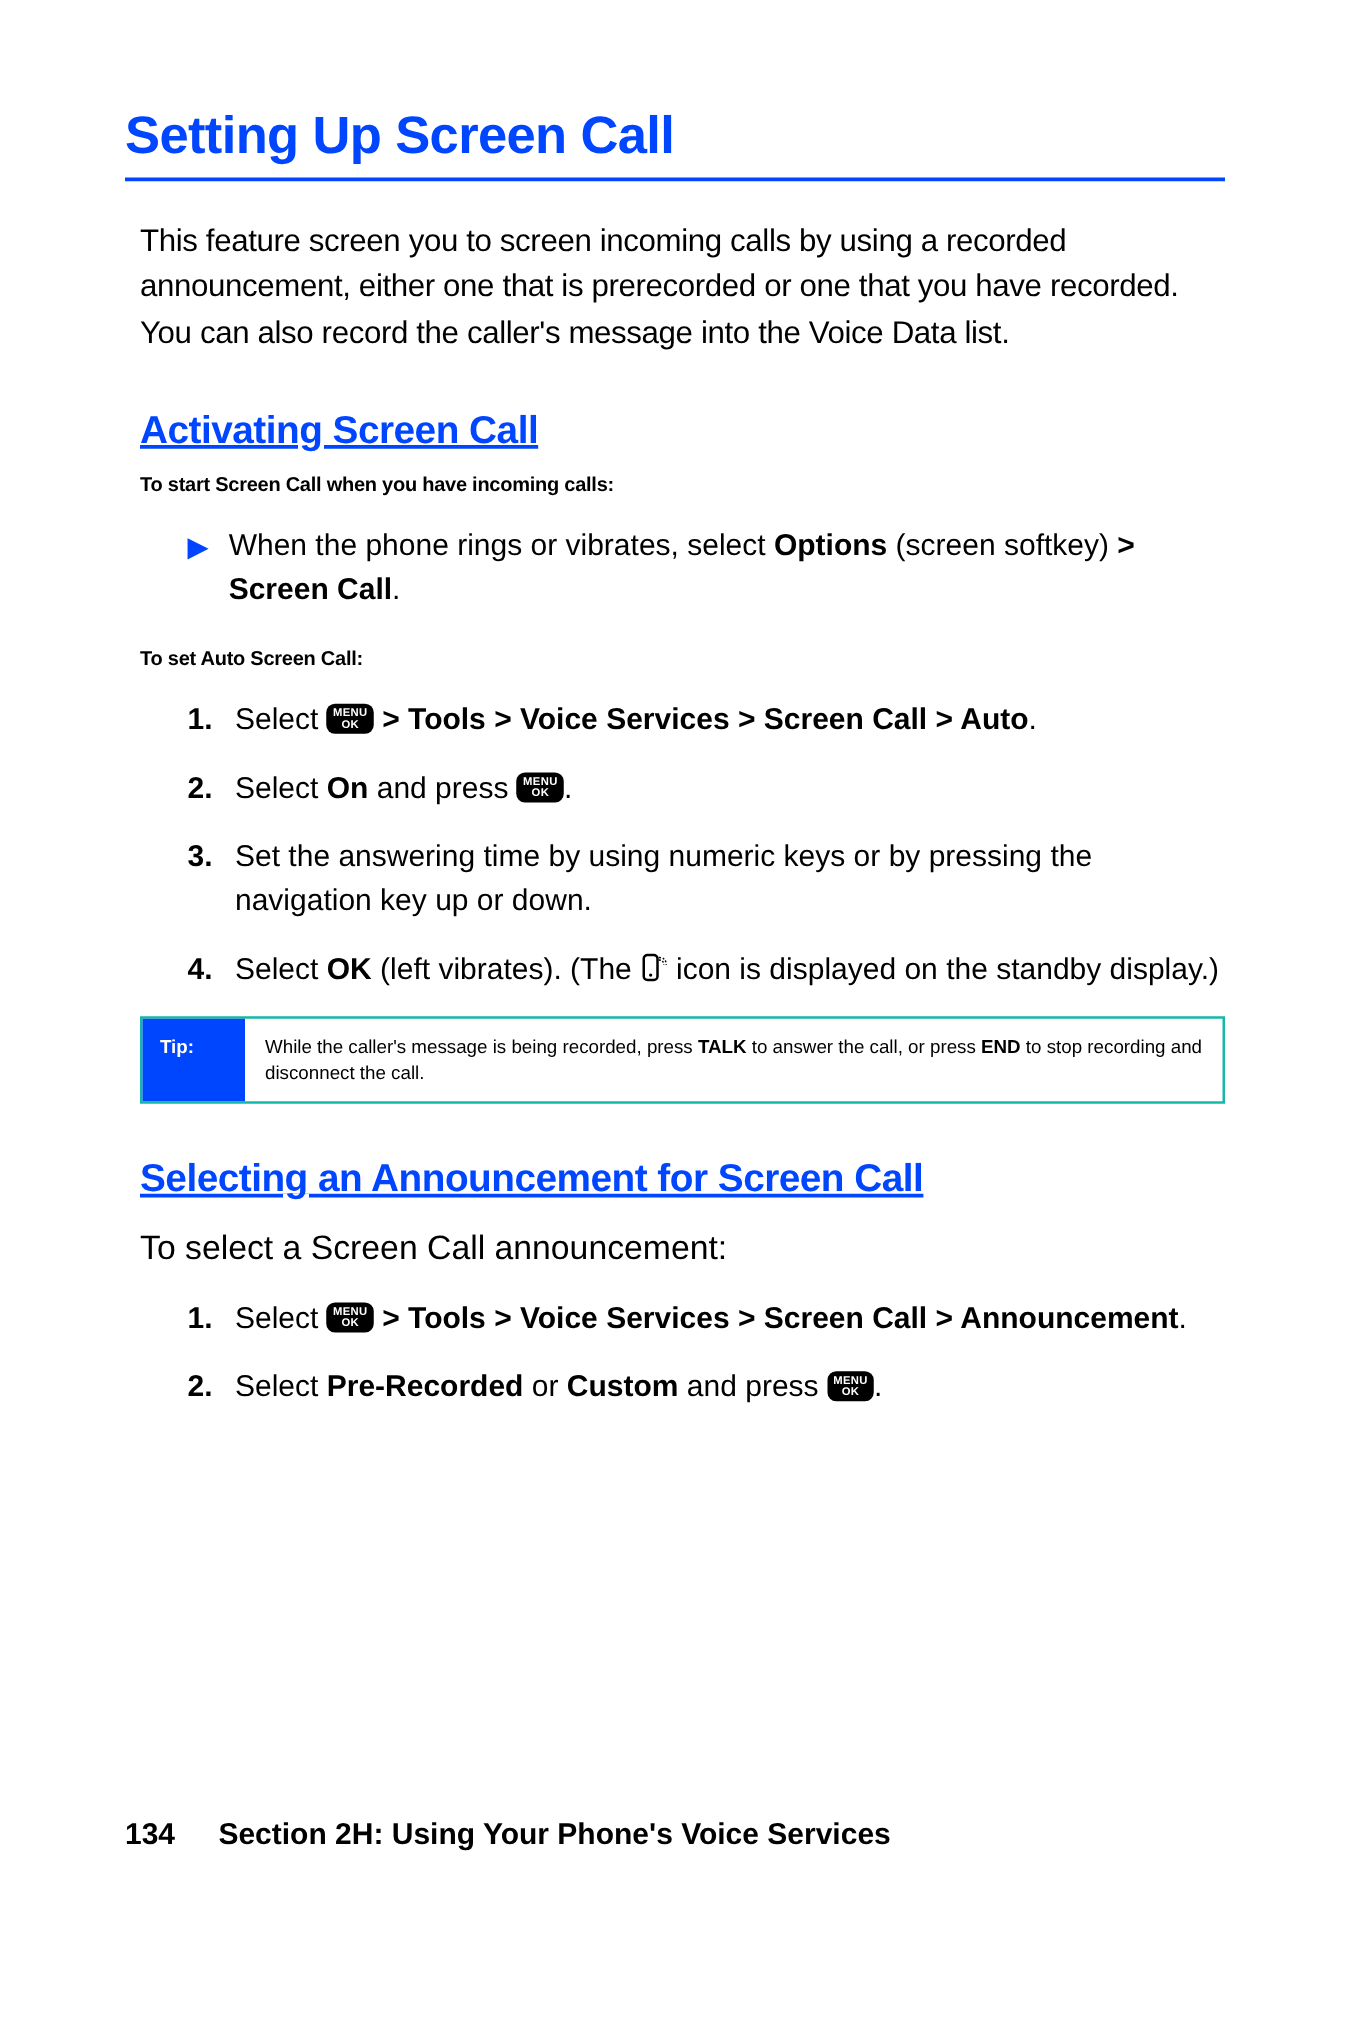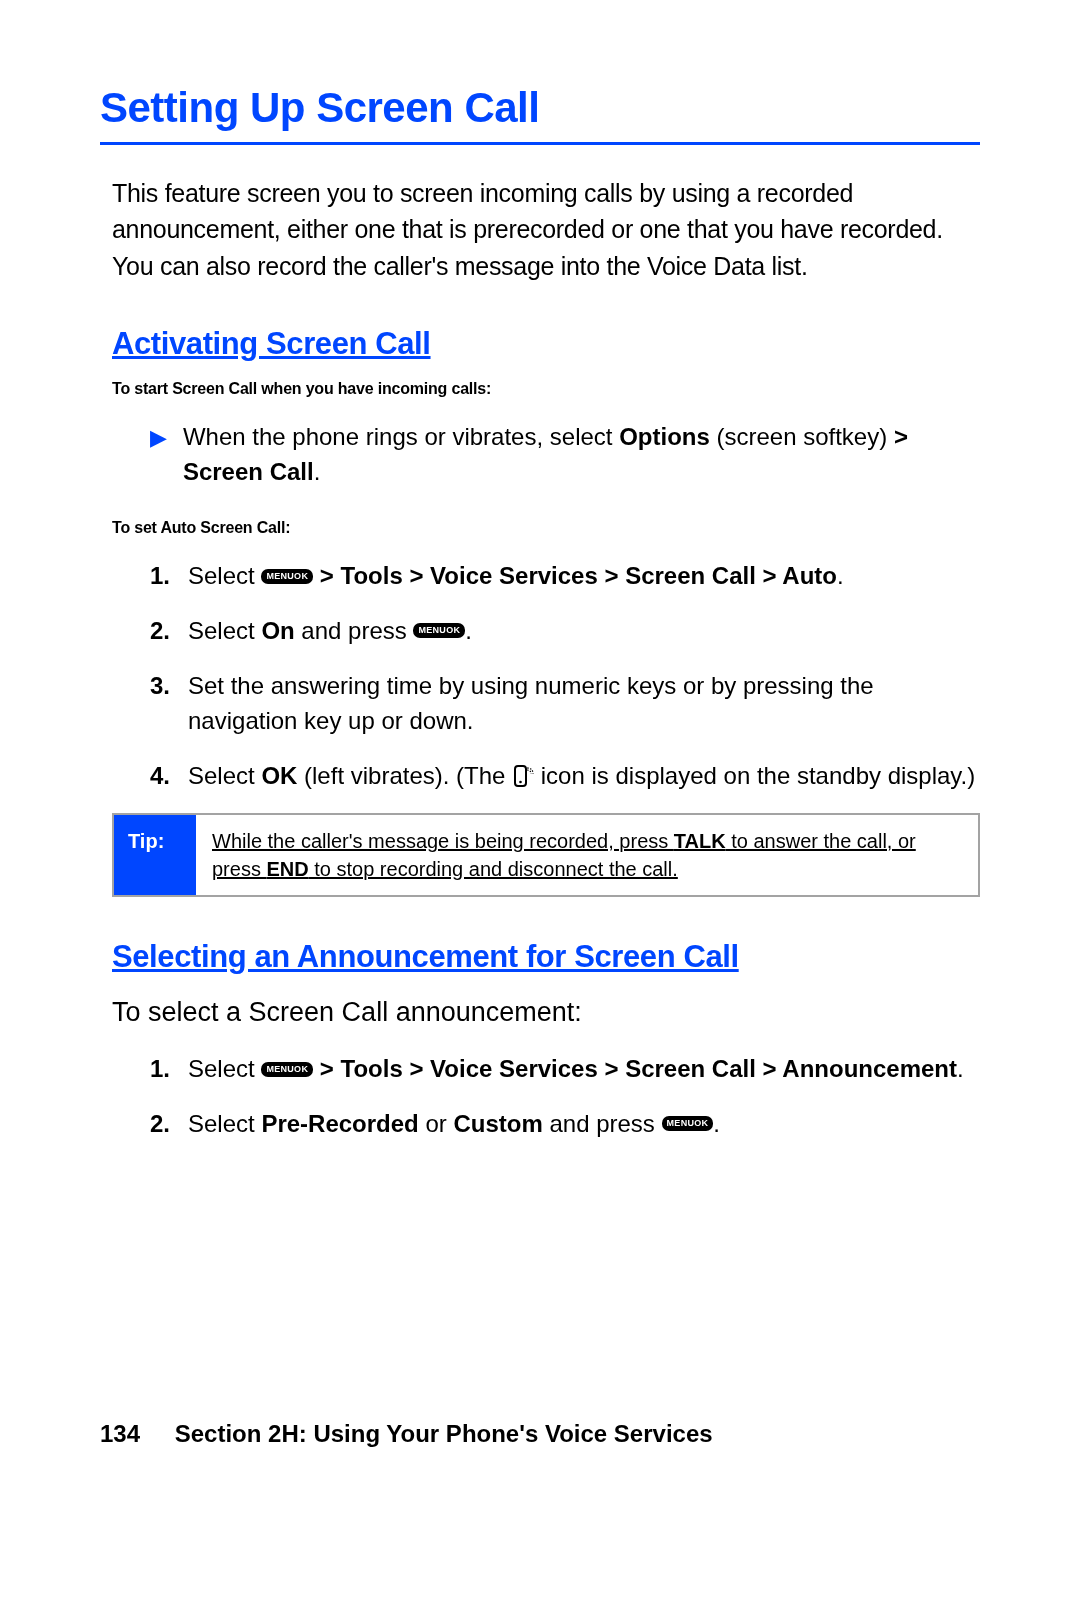--- a/index.html
+++ b/index.html
@@ -71,20 +71,21 @@
     margin-bottom: 20px;
     line-height: 1.45;
   }
   ol.steps li .num {
     font-weight: 700;
     min-width: 32px;
     margin-right: 6px;
   }
   .menu-key {
     display: inline-flex;
+    flex-direction: column;
     align-items: center;
     justify-content: center;
     background: #000;
     color: #fff;
     font-weight: 700;
     font-size: 9px;
     line-height: 9px;
     border-radius: 7px;
     padding: 3px 5px 3px 5px;
     vertical-align: middle;
@@ -97,46 +98,45 @@
   .menu-key .l2 { }
   .phone-icon {
     display: inline-block;
     width: 22px;
     height: 24px;
     vertical-align: middle;
     position: relative;
     top: -2px;
   }
   .tip-box {
-    border: 2px solid #a3a3a3;
+    border: 2px solid #14b8a6;
     margin: 10px 0 0 12px;
     display: flex;
-    font-size: 20px;
+    font-size: 15px;
     line-height: 1.4;
   }
   .tip-label {
     background: #0046ff;
     color: #fff;
     font-weight: 700;
     padding: 12px 14px 12px 14px;
     min-width: 54px;
   }
   .tip-text {
     padding: 12px 16px 12px 16px;
     flex: 1;
-    text-decoration: underline;
   }
   .intro2 {
     margin: 4px 0 20px 12px;
     font-size: 27px;
     line-height: 1.45;
   }
   .footer {
     position: absolute;
-    bottom: 88px;
+    bottom: 54px;
     left: 100px;
     font-size: 24px;
     font-weight: 700;
   }
   .footer .pg {
     margin-right: 28px;
   }
   b, strong { font-weight: 700; }
 </style>
 </head>

